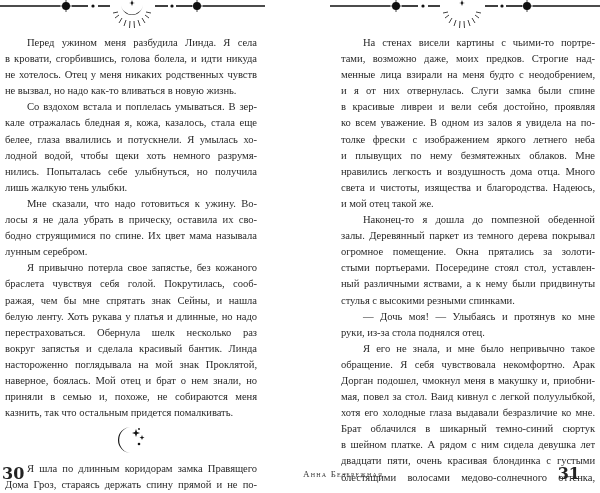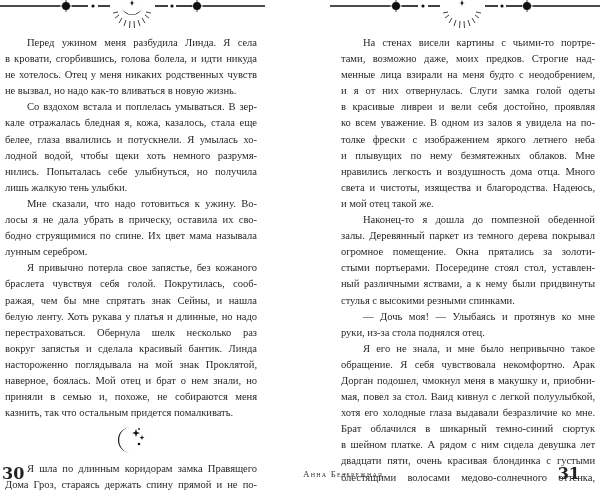--- a/index.html
+++ b/index.html
@@ -152,21 +152,21 @@
     <line x1="197" y1="0" x2="197" y2="12" stroke="#111" stroke-width="0.8"></line>
     <line x1="191" y1="6" x2="203" y2="6" stroke="#111" stroke-width="0.8"></line>
     <line x1="203" y1="6" x2="270" y2="6" stroke="#111" stroke-width="1.6"></line>
   </svg>
 
   <div class="text">
     <div>
       <div class="line indent">На стенах висели картины с чьими-то портре-</div>
       <div class="line">тами, возможно даже, моих предков. Строгие над-</div>
       <div class="line">менные лица взирали на меня будто с неодобрением,</div>
-      <div class="line">и я от них отвернулась. Слуги замка голой одеты</div>
+      <div class="line">и я от них отвернулась. Слуги замка были спине</div>
       <div class="line">в красивые ливреи и вели себя достойно, проявляя</div>
       <div class="line">ко всем уважение. В одном из залов я увидела на по-</div>
       <div class="line">толке фрески с изображением яркого летнего неба</div>
       <div class="line">и плывущих по нему безмятежных облаков. Мне</div>
       <div class="line">нравились легкость и воздушность дома отца. Много</div>
       <div class="line">света и чистоты, изящества и благородства. Надеюсь,</div>
       <div class="line last">и мой отец такой же.</div>
     </div>
     <div>
       <div class="line indent">Наконец-то я дошла до помпезной обеденной</div>

